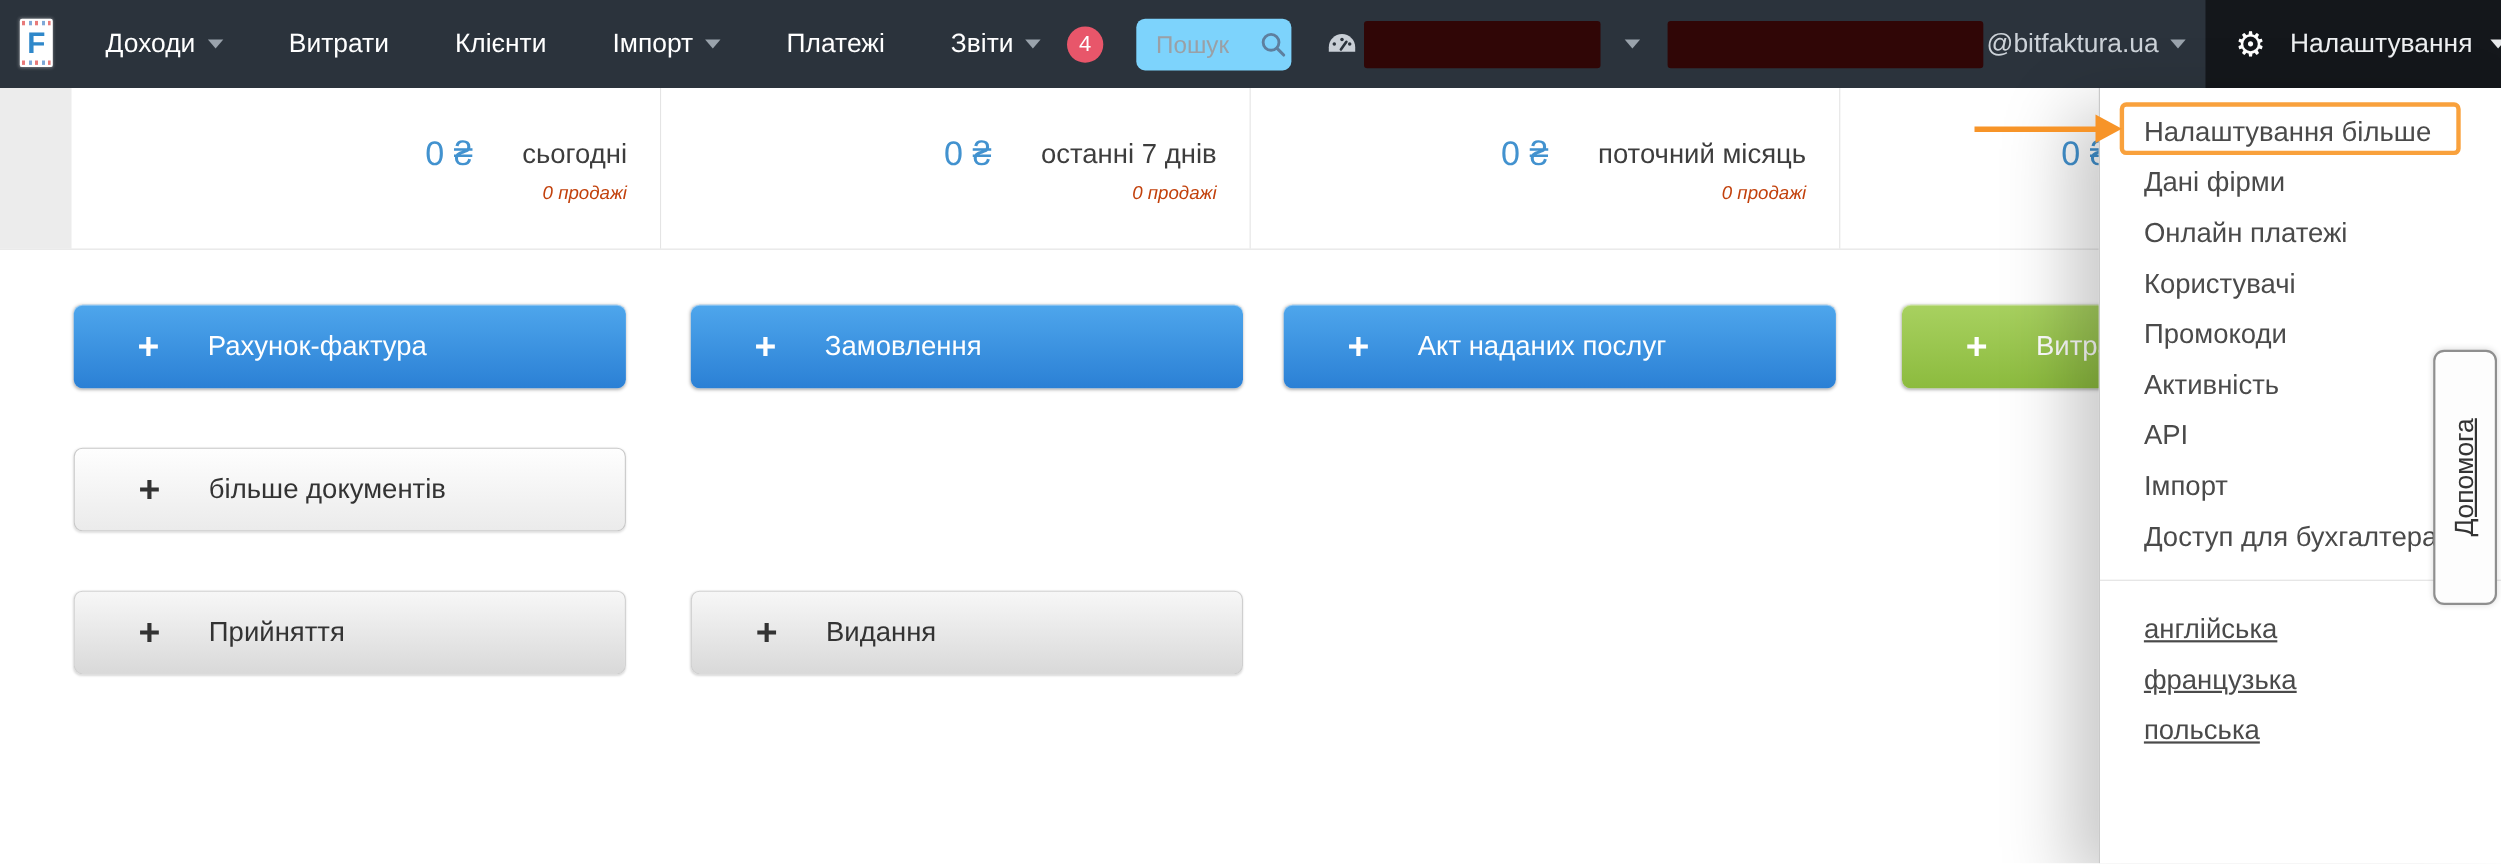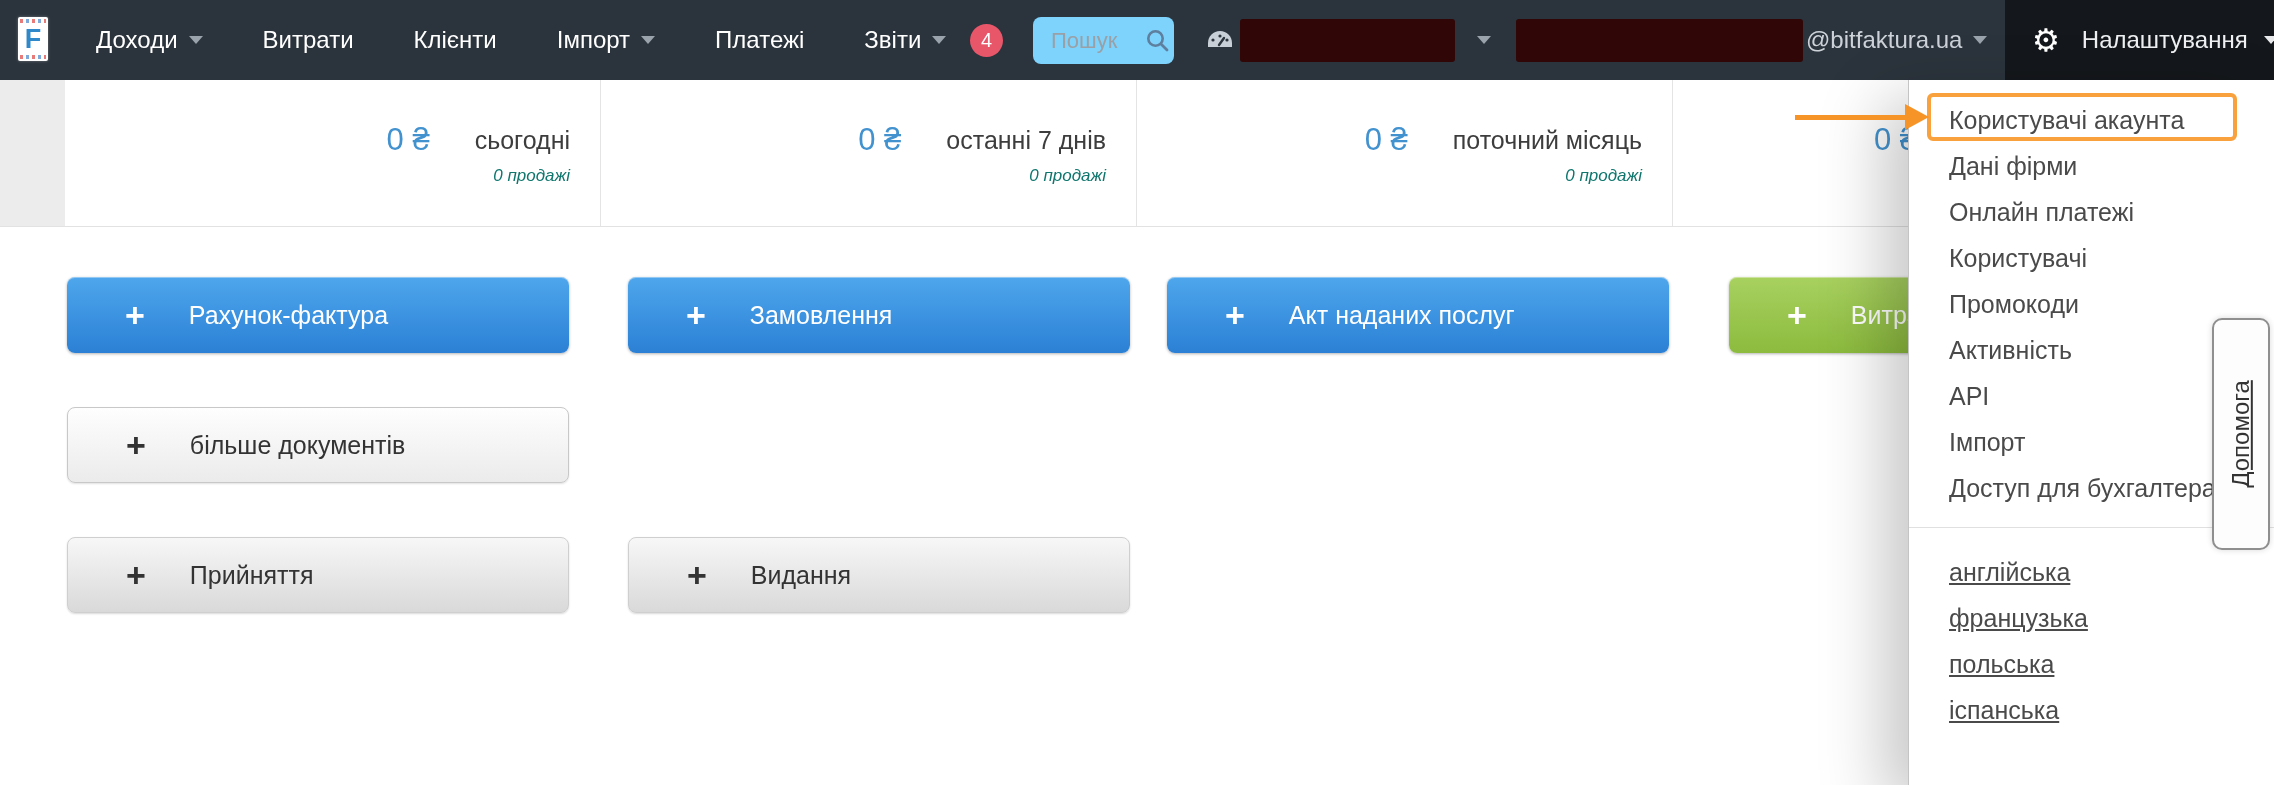--- a/index.html
+++ b/index.html
@@ -43,21 +43,21 @@
   
   .stats-row{position:absolute;left:0;top:80px;width:2274px;height:146px;background:#fff;
              border-bottom:1px solid #e2e2e2;}
   .stats-left-strip{position:absolute;left:0;top:0;width:65px;height:146px;background:#ececec;}
   .stat-divider{position:absolute;top:0;width:1px;height:146px;background:#e4e4e4;}
   .stat{position:absolute;top:0;height:146px;display:flex;justify-content:flex-end;
         box-sizing:border-box;padding-top:42px;padding-right:30px;}
   .stat-value{font-size:31px;color:#4292cf;line-height:36px;white-space:nowrap;}
   .stat-col{margin-left:45px;display:flex;flex-direction:column;align-items:flex-end;}
   .stat-label{font-size:25px;color:#3d3d3d;line-height:36px;white-space:nowrap;}
-  .stat-sub{font-size:17px;font-style:italic;color:#0f766e;margin-top:8px;white-space:nowrap;}
+  .stat-sub{font-size:17px;font-style:italic;color:#c2410c;margin-top:8px;white-space:nowrap;}
   .stat4{padding-right:292px;}
 
   
   .btn{position:absolute;width:502px;height:76px;border-radius:8px;display:flex;align-items:center;
        box-sizing:border-box;font-size:25px;cursor:pointer;}
   .btn .plus{font-size:34px;font-weight:bold;margin-left:58px;line-height:1;}
   .btn .btn-label{margin-left:44px;white-space:nowrap;}
   .btn-blue{background:linear-gradient(#4ea6ec,#2b80d5);color:#fff;
             box-shadow:inset 0 1px 0 rgba(255,255,255,.4),0 1px 3px rgba(0,0,0,.3);}
   .btn-green{background:linear-gradient(#a8d160,#8cbb3e);color:#fff;
@@ -224,36 +224,35 @@
     <span class="btn-label">Прийняття</span>
   </div>
   <div class="btn btn-gray" style="left:628px;top:537px;">
     <span class="plus">+</span>
     <span class="btn-label">Видання</span>
   </div>
 
   <div class="dropdown">
     <div class="highlight-box"></div>
     <ul class="menu-list">
-      <li>Користувачі акаунта</li>
+      <li>Налаштування більше</li>
       <li>Дані фірми</li>
       <li>Онлайн платежі</li>
       <li>Користувачі</li>
       <li>Промокоди</li>
       <li>Активність</li>
       <li>API</li>
       <li>Імпорт</li>
       <li>Доступ для бухгалтера</li>
     </ul>
     <hr class="menu-sep">
     <ul class="menu-list lang-list">
       <li>англійська</li>
       <li>французька</li>
       <li>польська</li>
-      <li>іспанська</li>
     </ul>
   </div>
 
   <div class="arrow-line"></div>
   <div class="arrow-head"></div>
 
   <div class="help-tab">
     <span>Допомога</span>
   </div>
 

